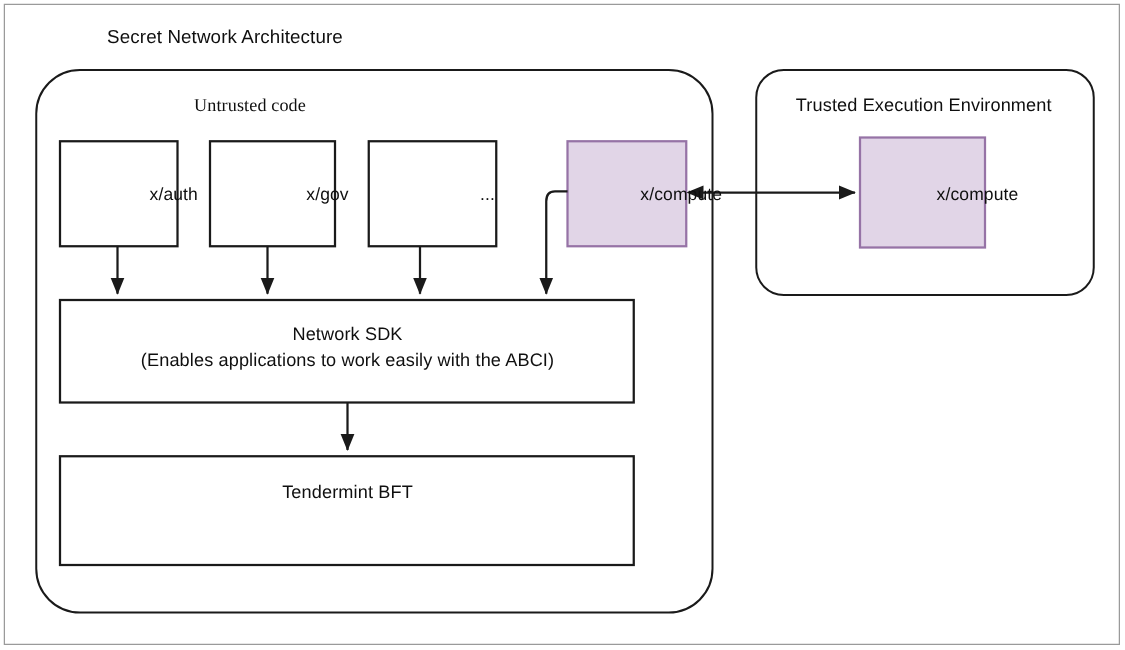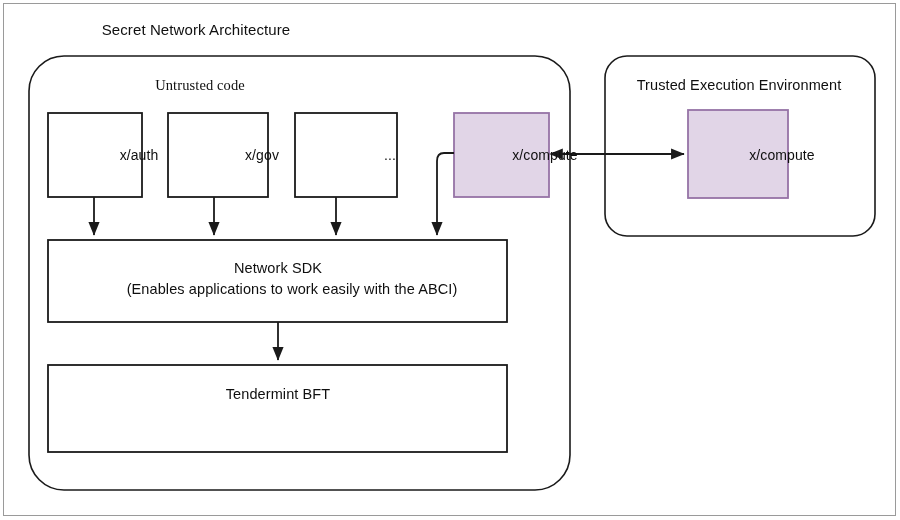--- a/index.html
+++ b/index.html
@@ -99,34 +99,34 @@
     <line class="conn" x1="214" y1="197" x2="214" y2="235" marker-end="url(#arrowhead)"></line>
     <line class="conn" x1="336" y1="197" x2="336" y2="235" marker-end="url(#arrowhead)"></line>
 
     <path class="conn" d="M454,153 L444,153 Q437,153 437,161 L437,235" marker-end="url(#arrowhead)"></path>
 
     <line class="conn" x1="278" y1="322" x2="278" y2="360" marker-end="url(#arrowhead)"></line>
 
     <line class="conn" x1="552" y1="154" x2="684" y2="154" marker-end="url(#arrowhead)" marker-start="url(#arrowtail)"></line>
   </svg>
 
-  <div class="txt txt-center title-main" style="left:196px; top:21px;">Secret Network Architecture</div>
+  <div class="txt txt-center title-main" style="left:180px; top:21px;">Secret Network Architecture</div>
 
   <div class="txt txt-center" style="left:200px; top:76px;font-family:Liberation Serif, serif;">Untrusted code</div>
 
   <div class="txt txt-center" style="left:739px; top:76px;">Trusted Execution Environment</div>
 
   <div class="txt txt-center box-label" style="left:95px; top:146px;">x/auth</div>
 
   <div class="txt txt-center box-label" style="left:218px; top:146px;">x/gov</div>
 
   <div class="txt txt-center box-label" style="left:346px; top:146px;">...</div>
 
   <div class="txt txt-center box-label" style="left:501px; top:146px;">x/compute</div>
 
   <div class="txt txt-center box-label" style="left:738px; top:146px;">x/compute</div>
 
   <div class="txt txt-center" style="left:278px; top:259px;">Network SDK</div>
-  <div class="txt txt-center" style="left:278px; top:280px;margin-left:14px;">(Enables applications to work easily with the ABCI)</div>
+  <div class="txt txt-center" style="left:278px; top:280px;">(Enables applications to work easily with the ABCI)</div>
 
   <div class="txt txt-center" style="left:278px; top:385px;">Tendermint BFT</div>
 
 </div>
 
 </body></html>

